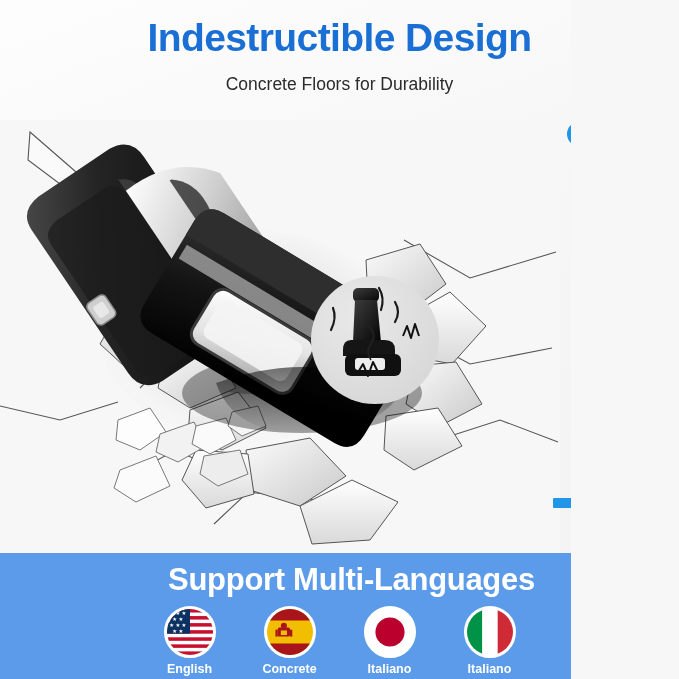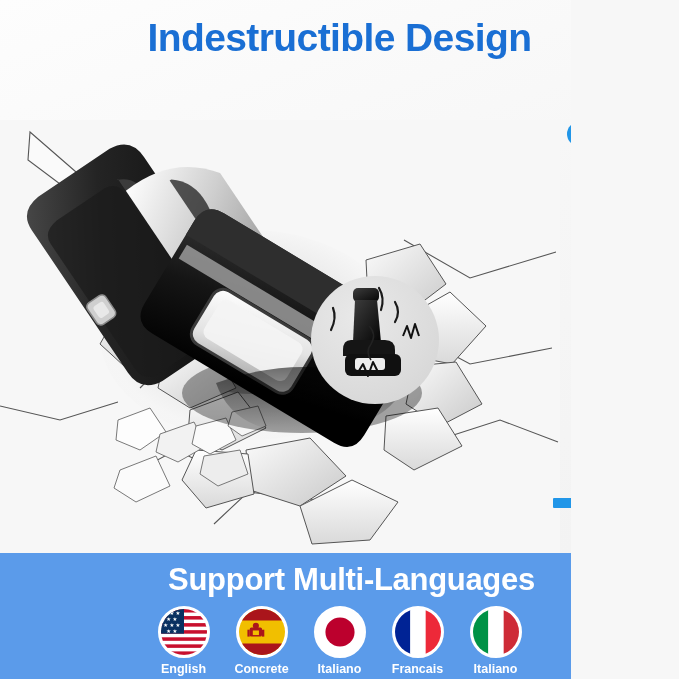--- a/index.html
+++ b/index.html
@@ -48,41 +48,42 @@
   #banner{
     position:absolute;left:0;top:553px;width:679px;height:126px;
     background:#5b9bea;
   }
   #banner-title{
     position:absolute;left:12px;top:9px;width:679px;text-align:center;
     font-size:31px;font-weight:bold;color:#ffffff;letter-spacing:-0.3px;
   }
   #flags{
     position:absolute;left:0;top:53px;width:679px;
-    display:flex;justify-content:center;gap:11px;
+    display:flex;justify-content:center;gap:33px;
   }
   .flag-item{width:67px;display:flex;flex-direction:column;align-items:center;}
   .flag-circle{
     width:52px;height:52px;border-radius:50%;
     border:3px solid #ffffff;overflow:hidden;position:relative;
     box-sizing:border-box;background:#fff;
   }
   .flag-circle svg{display:block;width:100%;height:100%;}
   .flag-label{
     margin-top:4px;font-size:12.5px;font-weight:bold;color:#ffffff;
     white-space:nowrap;
   }
 </style>
 </head>
 <body>
 
 <div id="page">
 
   <div id="headline">Indestructible Design</div>
   <div id="subline">
+    <span>Concrete Floors for Durability</span>
   </div>
 
   <div id="hero">
 
     <div class="crackwrap">
       <svg width="560" height="435" viewBox="0 0 560 435">
         <defs>
           <radialGradient id="holeShade" cx="50%" cy="48%" r="48%">
             <stop offset="0%" stop-color="#9a9a9a"></stop>
             <stop offset="55%" stop-color="#d8d8d8"></stop>
@@ -330,30 +331,20 @@
       <div class="flag-item">
         <div class="flag-circle">
           <svg viewBox="0 0 60 60" preserveAspectRatio="xMidYMid slice">
             <rect width="60" height="60" fill="#ffffff"></rect>
             <circle cx="30" cy="30" r="19" fill="#bc002d"></circle>
           </svg>
         </div>
         <div class="flag-label">Italiano</div>
       </div>
 
-      <div class="flag-item">
-        <div class="flag-circle">
-          <svg viewBox="0 0 60 60" preserveAspectRatio="xMidYMid slice">
-            <rect width="20" height="60" fill="#002395"></rect>
-            <rect x="20" width="20" height="60" fill="#ffffff"></rect>
-            <rect x="40" width="20" height="60" fill="#ed2939"></rect>
-          </svg>
-        </div>
-        <div class="flag-label">Francais</div>
-      </div>
 
       <div class="flag-item">
         <div class="flag-circle">
           <svg viewBox="0 0 60 60" preserveAspectRatio="xMidYMid slice">
             <rect width="20" height="60" fill="#009246"></rect>
             <rect x="20" width="20" height="60" fill="#ffffff"></rect>
             <rect x="40" width="20" height="60" fill="#ce2b37"></rect>
           </svg>
         </div>
         <div class="flag-label">Italiano</div>

